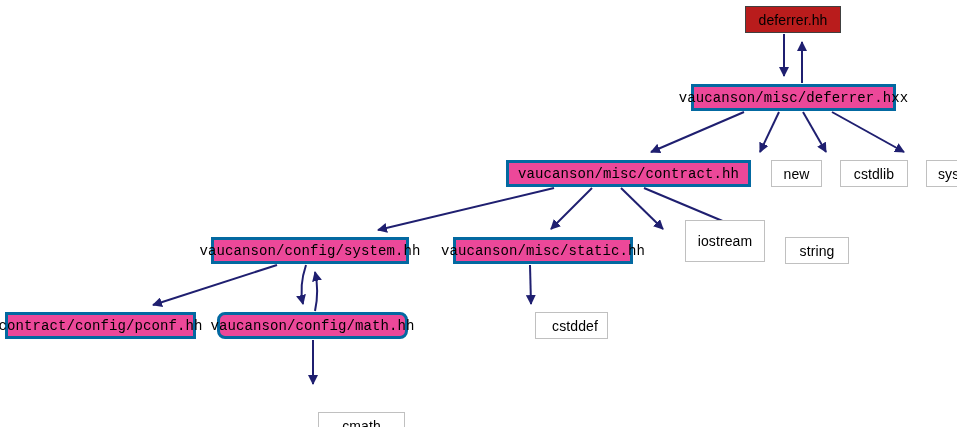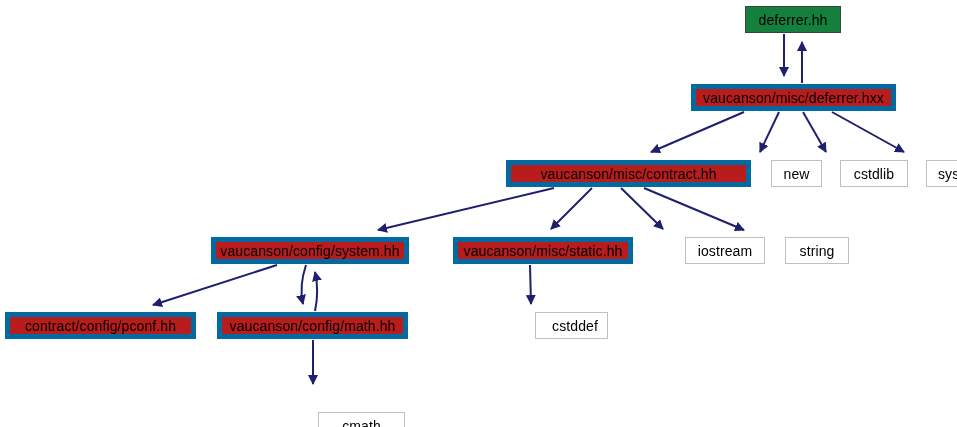--- a/index.html
+++ b/index.html
@@ -30,27 +30,28 @@
     align-items: center;
     justify-content: center;
     white-space: nowrap;
     font-size: 14px;
     line-height: 1;
     color: #000000;
     letter-spacing: 0.1px;
   }
   
   .node.current {
-    background: #15803d;
+    background: #b91c1c;
     border: 1px solid #404040;
     box-shadow: 0 0 0 0 transparent;
   }
   .node.local {
-    background: #b91c1c;
-    border: 5px solid #0369a1;
+    background: #ec4899;
+    border: 3px solid #0369a1;
+    font-family: Liberation Mono, monospace;
   }
   .node.system {
     background: #ffffff;
     border: 1px solid #c0c0c0;
     margin-left: 40px;
   }
 </style>
 </head>
 <body>
 
@@ -95,20 +96,20 @@
   </svg>
 
   <div class="node current" style="left: 745px; top: 6px; width: 96px; height: 27px;">deferrer.hh</div>
   <div class="node local" style="left: 691px; top: 84px; width: 205px; height: 27px;">vaucanson/misc/deferrer.hxx</div>
   <div class="node local" style="left: 506px; top: 160px; width: 245px; height: 27px;">vaucanson/misc/contract.hh</div>
   <div class="node system" style="left: 731px; top: 160px; width: 51px; height: 27px;">new</div>
   <div class="node system" style="left: 800px; top: 160px; width: 68px; height: 27px; text-align: center;">cstdlib</div>
   <div class="node system" style="left: 886px; top: 160px; width: 69px; height: 27px;">system</div>
   <div class="node local" style="left: 211px; top: 237px; width: 198px; height: 27px;">vaucanson/config/system.hh</div>
   <div class="node local" style="left: 440px; top: 237px; width: 180px; height: 27px; margin-left: 13px;">vaucanson/misc/static.hh</div>
-  <div class="node system" style="left: 645px; top: 237px; width: 80px; height: 27px;">iostream</div>
+  <div class="node system" style="left: 645px; top: 220px; width: 80px; height: 42px;">iostream</div>
   <div class="node system" style="left: 745px; top: 237px; width: 64px; height: 27px;">string</div>
   <div class="node local" style="left: 5px; top: 312px; width: 191px; height: 27px;">contract/config/pconf.hh</div>
-  <div class="node local" style="left: 217px; top: 312px; width: 191px; height: 27px;">vaucanson/config/math.hh</div>
+  <div class="node local" style="left: 217px; top: 312px; width: 191px; height: 27px; border-radius: 8px;">vaucanson/config/math.hh</div>
   <div class="node system" style="left: 495px; top: 312px; width: 73px; height: 27px; padding-left: 7px;">cstddef</div>
   <div class="node system" style="left: 278px; top: 412px; width: 87px; height: 27px;">cmath</div>
 
 </div>
 
 </body></html>

